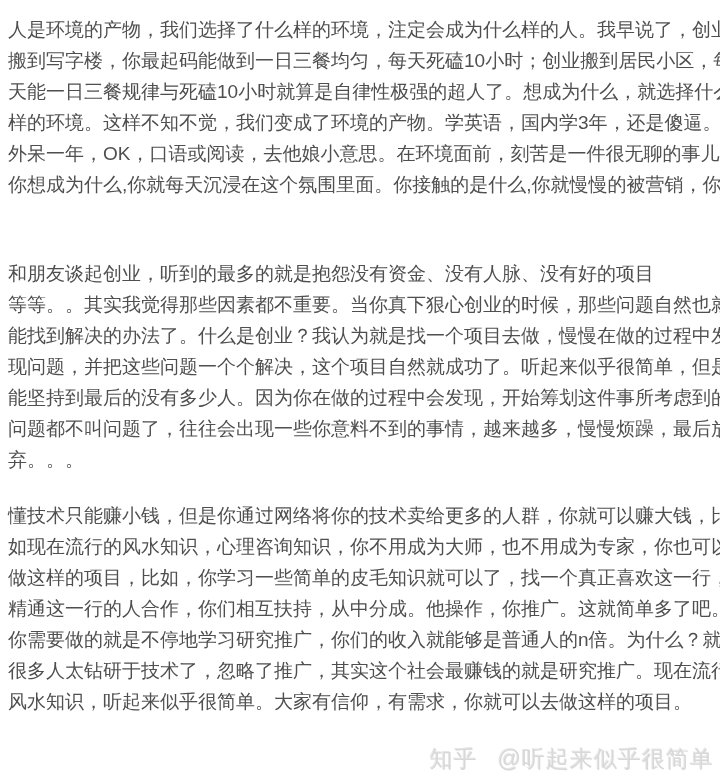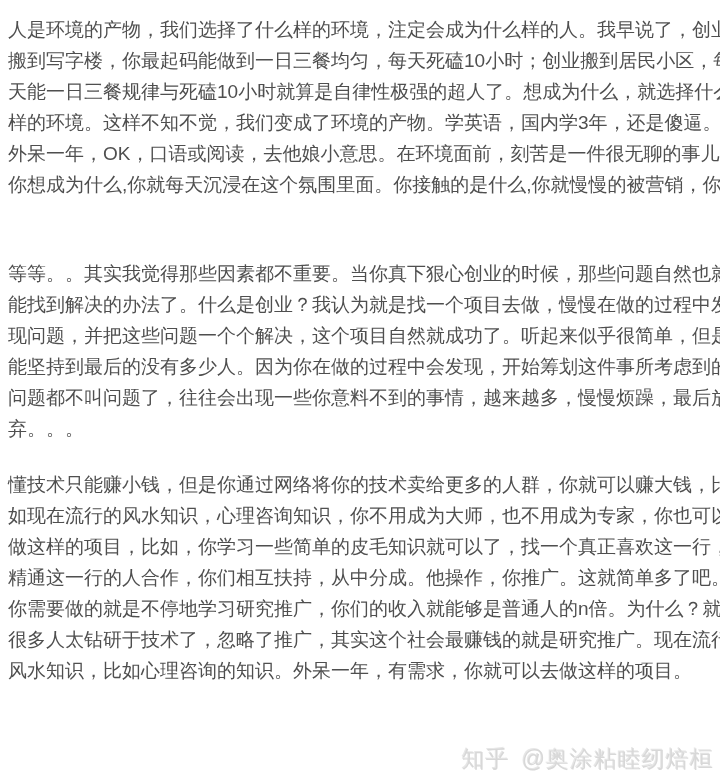--- a/index.html
+++ b/index.html
@@ -35,50 +35,51 @@
   .watermark {
     position: absolute;
     right: 6px;
     top: 744px;
     font-size: 23px;
     letter-spacing: 1px;
     color: #d8d8d8;
     text-shadow: -1px -1px 0 rgba(160,160,160,0.25), 1px 1px 0 #ffffff;
     white-space: nowrap;
   }
-  .watermark .brand { margin-right: 12px; }
+  .watermark .brand { margin-right: 20px; }
 </style>
 </head>
 <body>
 
 <main class="article">
   <div id="paragraphs">
       <div class="para">
         <div class="line">人是环境的产物，我们选择了什么样的环境，注定会成为什么样的人。我早说了，创业</div>
         <div class="line">搬到写字楼，你最起码能做到一日三餐均匀，每天死磕10小时；创业搬到居民小区，每</div>
         <div class="line">天能一日三餐规律与死磕10小时就算是自律性极强的超人了。想成为什么，就选择什么</div>
         <div class="line">样的环境。这样不知不觉，我们变成了环境的产物。学英语，国内学3年，还是傻逼。国</div>
         <div class="line">外呆一年，OK，口语或阅读，去他娘小意思。在环境面前，刻苦是一件很无聊的事儿！</div>
         <div class="line">你想成为什么,你就每天沉浸在这个氛围里面。你接触的是什么,你就慢慢的被营销，你就</div>
       </div>
       <div class="para">
+        <div class="line">和朋友谈起创业，听到的最多的就是抱怨没有资金、没有人脉、没有好的项目</div>
         <div class="line">等等。。其实我觉得那些因素都不重要。当你真下狠心创业的时候，那些问题自然也就</div>
         <div class="line">能找到解决的办法了。什么是创业？我认为就是找一个项目去做，慢慢在做的过程中发</div>
         <div class="line">现问题，并把这些问题一个个解决，这个项目自然就成功了。听起来似乎很简单，但是</div>
         <div class="line">能坚持到最后的没有多少人。因为你在做的过程中会发现，开始筹划这件事所考虑到的</div>
         <div class="line">问题都不叫问题了，往往会出现一些你意料不到的事情，越来越多，慢慢烦躁，最后放</div>
         <div class="line">弃。。。</div>
       </div>
       <div class="para">
         <div class="line">懂技术只能赚小钱，但是你通过网络将你的技术卖给更多的人群，你就可以赚大钱，比</div>
         <div class="line">如现在流行的风水知识，心理咨询知识，你不用成为大师，也不用成为专家，你也可以</div>
         <div class="line">做这样的项目，比如，你学习一些简单的皮毛知识就可以了，找一个真正喜欢这一行，</div>
         <div class="line">精通这一行的人合作，你们相互扶持，从中分成。他操作，你推广。这就简单多了吧。</div>
         <div class="line">你需要做的就是不停地学习研究推广，你们的收入就能够是普通人的n倍。为什么？就是</div>
         <div class="line">很多人太钻研于技术了，忽略了推广，其实这个社会最赚钱的就是研究推广。现在流行</div>
-        <div class="line">风水知识，比如心理咨询的知识。外呆一年，有需求，你就可以去做这样的项目。</div>
+        <div class="line">风水知识，听起来似乎很简单。大家有信仰，有需求，你就可以去做这样的项目。</div>
       </div>
     </div>
 </main>
 
 <div class="watermark">
-  <span class="brand">知乎</span><span class="handle">@奥涂粘睦纫焙桓</span>
+  <span class="brand">知乎</span><span class="handle">@听起来似乎很简单</span>
 </div>
 
 </body></html>

